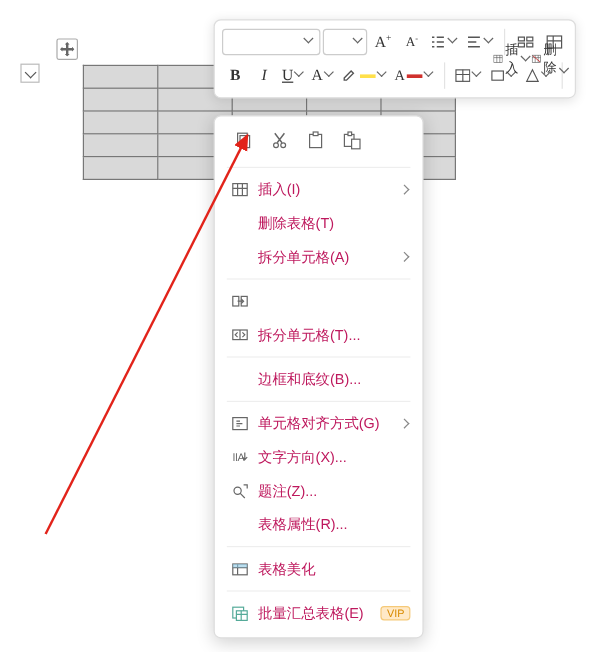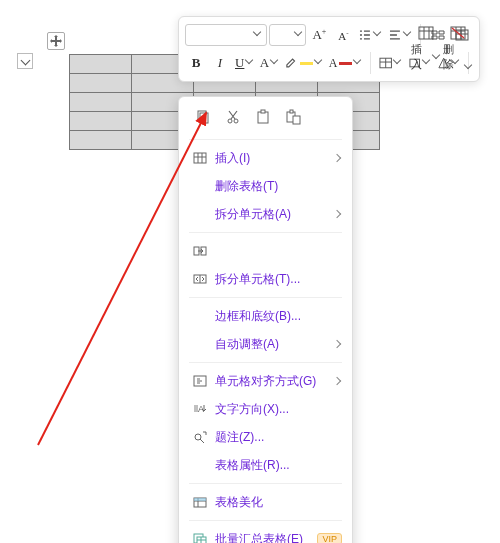--- a/index.html
+++ b/index.html
@@ -19,30 +19,30 @@
 .toolbar { position: absolute; left: 178px; top: 16px; width: 302px; height: 66px; background: #fff; border: 1px solid #ddd; border-radius: 6px; box-shadow: 0 2px 10px rgba(0,0,0,0.12); display:flex; flex-direction:column; padding: 4px 6px; }
 .tb-row { display:flex; align-items:center; gap:2px; height:29px; }
 .tb-sep { width:1px; height:22px; background:#e3e3e3; margin:0 4px; }
 .font-select { width:82px; height:22px; border:1px solid #ccc; border-radius:3px; display:flex; align-items:center; justify-content:flex-end; padding:0 4px; cursor:pointer; }
 .font-size-select { width:38px; height:22px; border:1px solid #ccc; border-radius:3px; display:flex; align-items:center; justify-content:flex-end; padding:0 2px; cursor:pointer; }
 .chev { width:8px; height:8px; }
 .chev::before { content:""; display:block; width:5px; height:5px; border-right:1px solid #666; border-bottom:1px solid #666; transform:rotate(45deg); margin-top:-2px; }
 .tb-btn { min-width:22px; height:22px; display:flex; align-items:center; justify-content:center; cursor:pointer; border-radius:3px; padding:0 2px; }
 .tb-btn .lbl { font-size:13px; font-family: "Times New Roman", serif; }
 .tb-btn.split { gap:2px; }
-.tb-text-btn { display:flex; flex-direction:column; align-items:center; justify-content:center; height:56px; width:30px; font-size:11px; cursor:pointer; gap:2px; }
+.tb-text-btn { display:flex; flex-direction:row; align-items:center; justify-content:center; height:56px; width:30px; font-size:11px; cursor:pointer; gap:2px; }
 .tb-text-btn .chev { margin-top:1px; }
 .underline-color { width:14px; height:3px; }
 
 .context-menu { position: absolute; left: 178px; top: 96px; width: 175px; background:#fff; border:1px solid #ddd; border-radius:6px; box-shadow: 0 3px 14px rgba(0,0,0,0.18); padding:6px 0; }
 .cm-toprow { display:flex; gap:10px; padding:4px 12px 8px 14px; }
 .cm-top-btn { width:20px; height:20px; display:flex; align-items:center; justify-content:center; cursor:pointer; }
 .cm-item { display:flex; align-items:center; height:28px; padding:0 10px 0 10px; cursor:pointer; gap:8px; }
 .cm-ico { width:18px; height:18px; display:flex; align-items:center; justify-content:flex-end; flex-shrink:0; }
-.cm-lbl { flex:1; font-size:12px; color:#6d28d9; }
+.cm-lbl { flex:1; font-size:12px; color:#be185d; }
 .cm-arrow { width:8px; }
 .cm-arrow::before { content:""; display:block; width:5px; height:5px; border-right:1.2px solid #888; border-top:1.2px solid #888; transform:rotate(45deg); }
 .cm-divider { height:1px; background:#eee; margin:4px 10px; }
 .vip-badge { background:#ffe9c7; color:#d98b00; font-size:9px; padding:0 4px; border-radius:3px; border:1px solid #f5c978; }
 
 .arrow-overlay { position:absolute; left:0; top:0; pointer-events:none; }
 </style>
 </head>
 <body>
 
@@ -276,25 +276,20 @@
           <path d="M7 3v8 M5 5 L3 7 L5 9 M9 5 L11 7 L9 9" fill="none" stroke="#666"></path>
         </svg>
       </span>
     <span class="cm-lbl">拆分单元格(T)...</span>
   </div>
   <div class="cm-divider"></div>
 
   <div class="cm-item">
     <span class="cm-ico"></span>
     <span class="cm-lbl">边框和底纹(B)...</span>
-  </div>
-  <div class="cm-item">
-    <span class="cm-ico"></span>
-    <span class="cm-lbl">自动调整(A)</span>
-    <span class="cm-arrow"></span>
   </div>
   <div class="cm-divider"></div>
 
   <div class="cm-item">
     <span class="cm-ico">
         <svg width="14" height="14" viewBox="0 0 14 14">
           <rect x="1" y="2" width="12" height="10" fill="none" stroke="#666"></rect>
           <path d="M4 5h3M4 7h5M4 9h3" stroke="#666"></path>
         </svg>
       </span>

